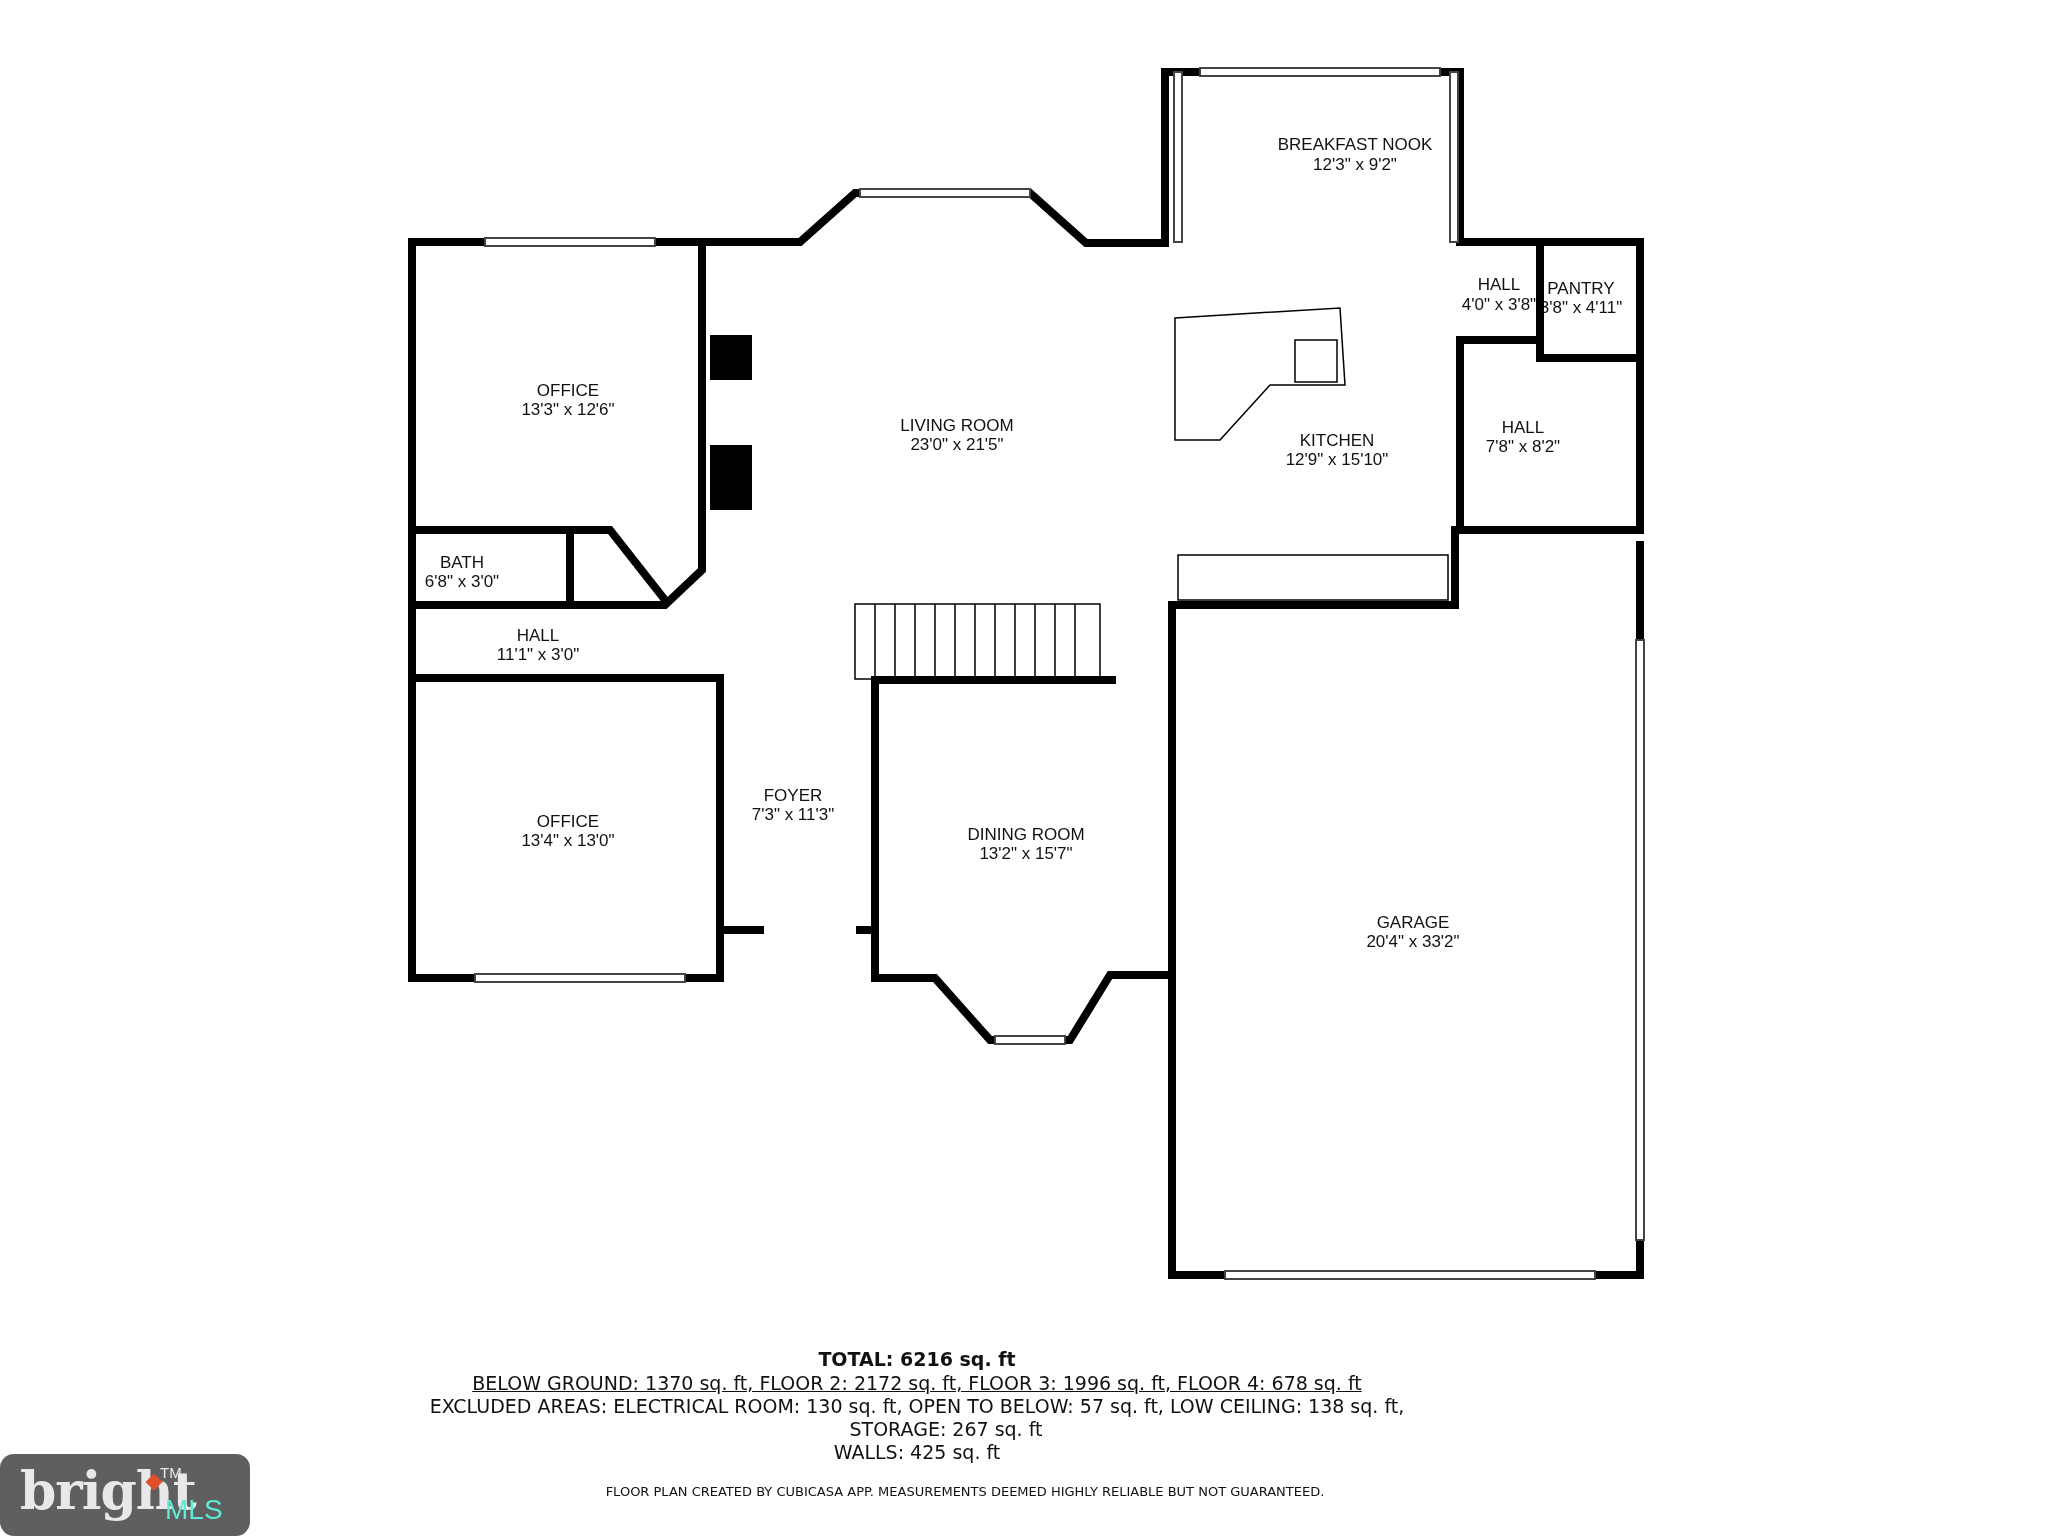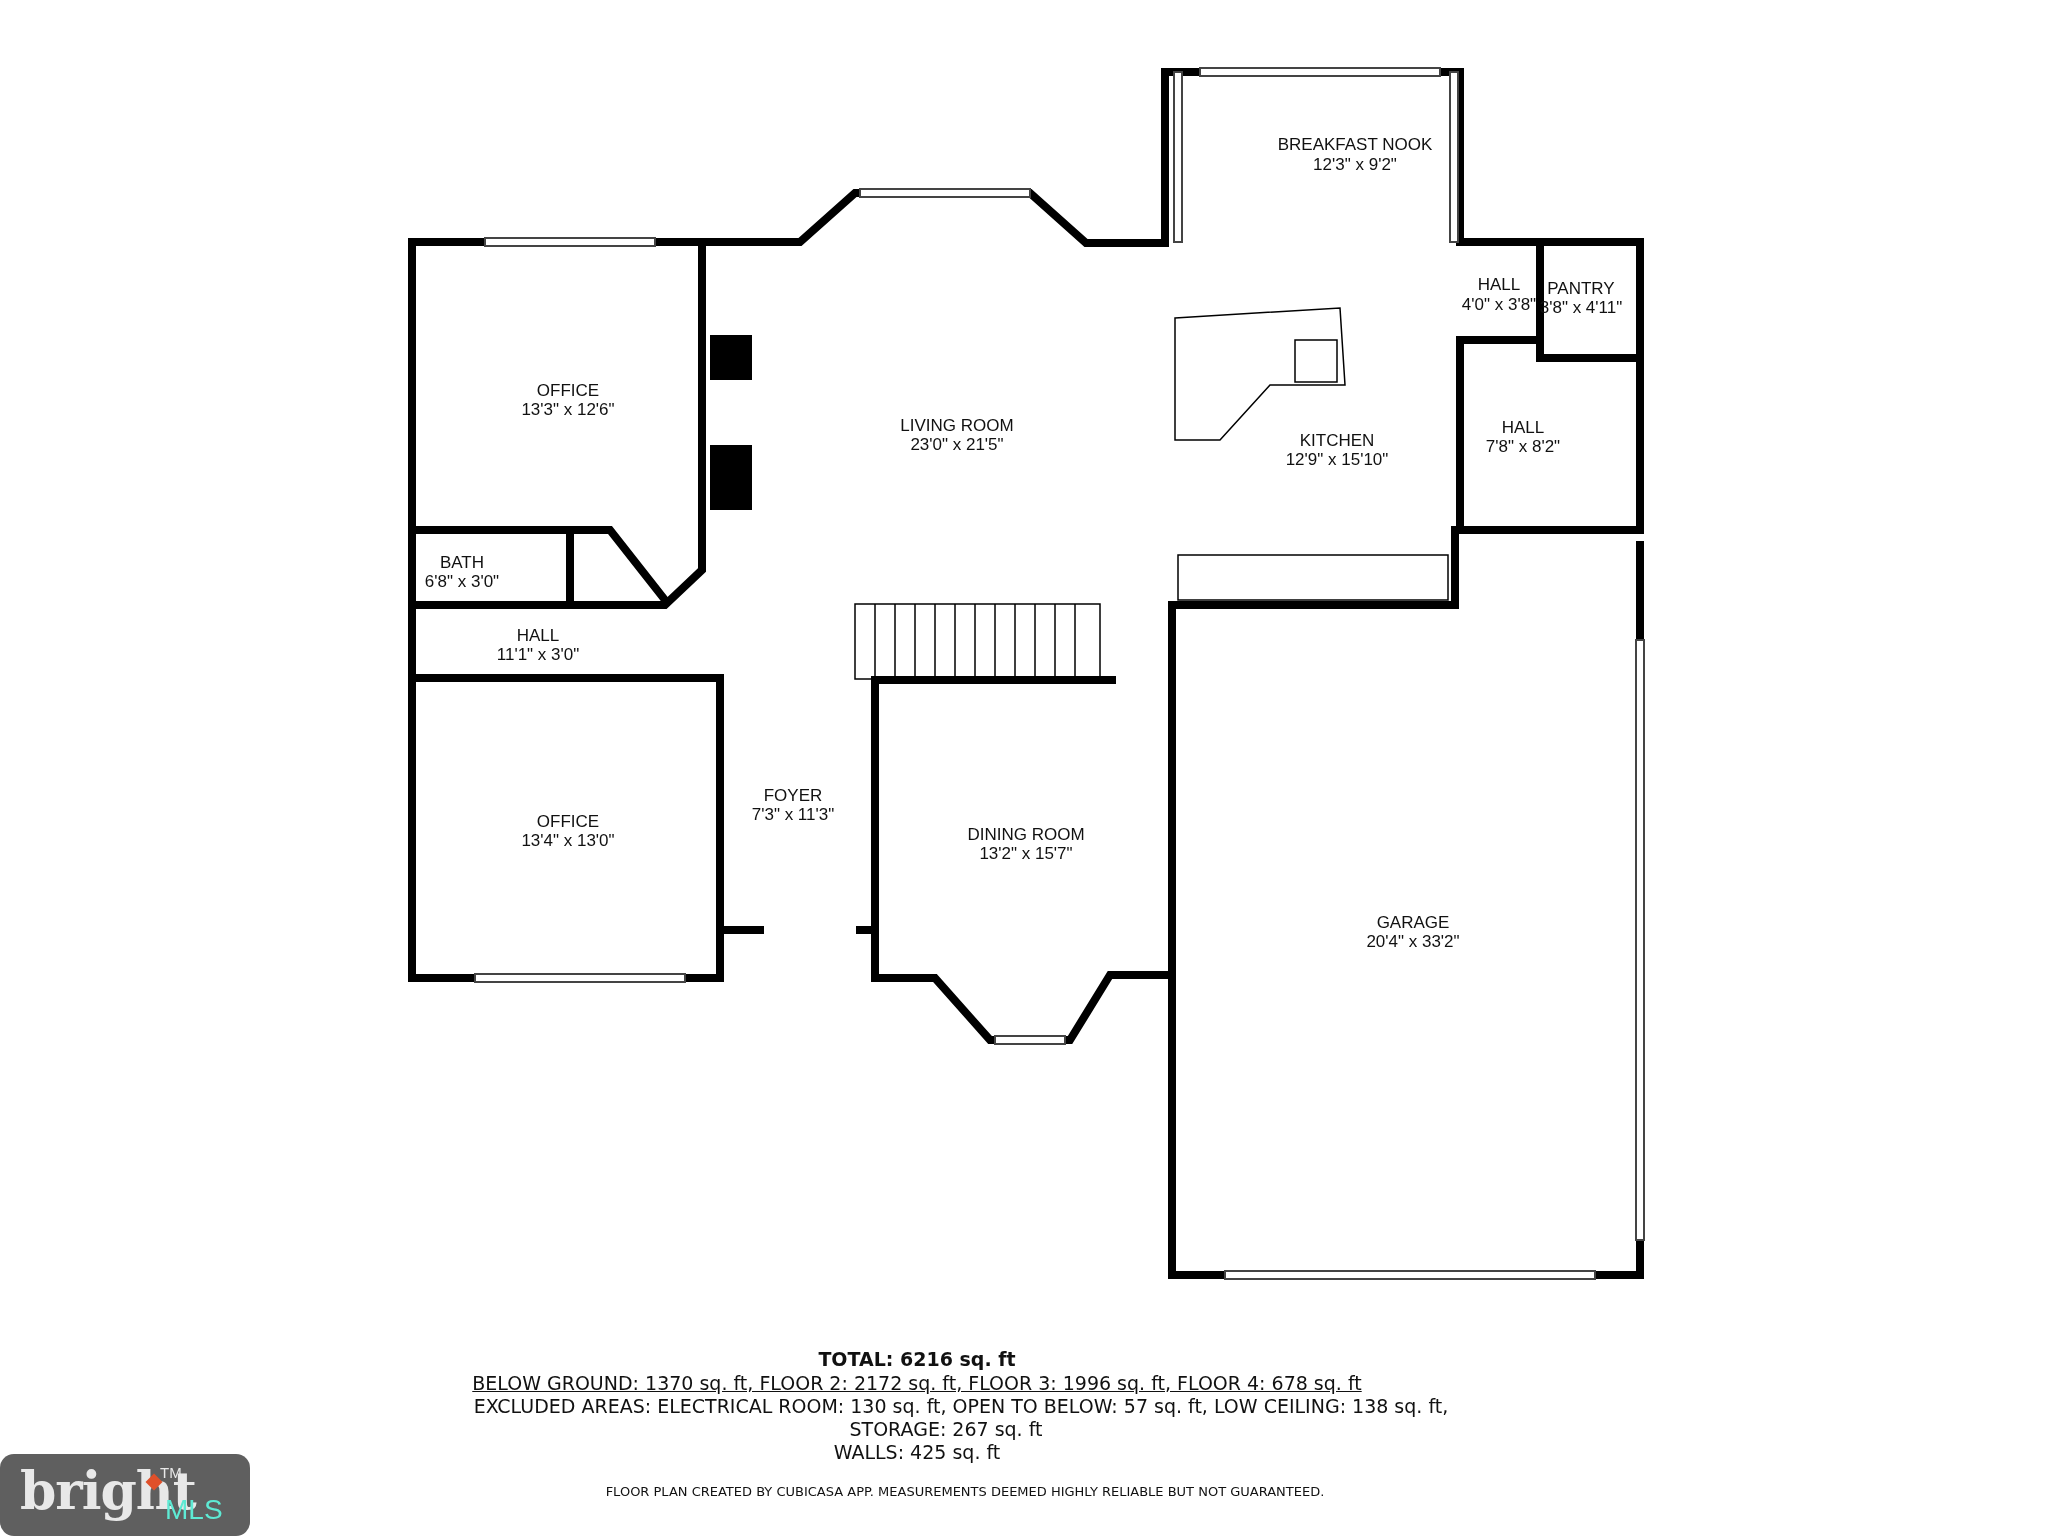--- a/index.html
+++ b/index.html
@@ -2,21 +2,21 @@
 <html><head>
 <meta charset="utf-8">
 <style>
   html,body{margin:0;padding:0;background:#fff;}
   body{width:2048px;height:1536px;position:relative;overflow:hidden;font-family:"Liberation Sans",sans-serif;}
   #plan{position:absolute;left:0;top:0;}
   .lbl{font-family:"Liberation Sans",sans-serif;font-size:17px;fill:#111;text-anchor:middle;}
   .footer{position:absolute;left:0;width:1834px;text-align:center;color:#111;font-family:"DejaVu Sans",sans-serif;}
   .total{top:1348px;font-size:19px;font-weight:bold;}
   .line{font-size:19px;line-height:23px;}
-  .l1{top:1372px;text-decoration:underline;} .l2{top:1395px;padding-left:44px;} .l3{top:1418px;margin-left:29px;} .l4{top:1441px;}
+  .l1{top:1372px;text-decoration:underline;} .l2{top:1395px;} .l3{top:1418px;margin-left:29px;} .l4{top:1441px;}
   .credit{top:1484px;font-size:13px;padding-left:48px;}
   .logo{position:absolute;left:0;top:1454px;width:250px;height:82px;background:#5f5f5f;border-radius:14px;}
   .logo .b{position:absolute;left:20px;top:6px;font-family:"DejaVu Serif",serif;font-size:52px;color:#e8e8e8;font-weight:bold;letter-spacing:-1px;}
   .logo .m{position:absolute;left:165px;top:40px;font-family:"Liberation Sans",sans-serif;font-size:28px;color:#5eead4;}
   .logo .star{position:absolute;left:148px;top:22px;width:12px;height:12px;background:#e0502a;transform:rotate(45deg);}
   .logo .tm{position:absolute;left:160px;top:10px;font-size:15px;color:#e8e8e8;}
 </style>
 </head>
 <body>
 

